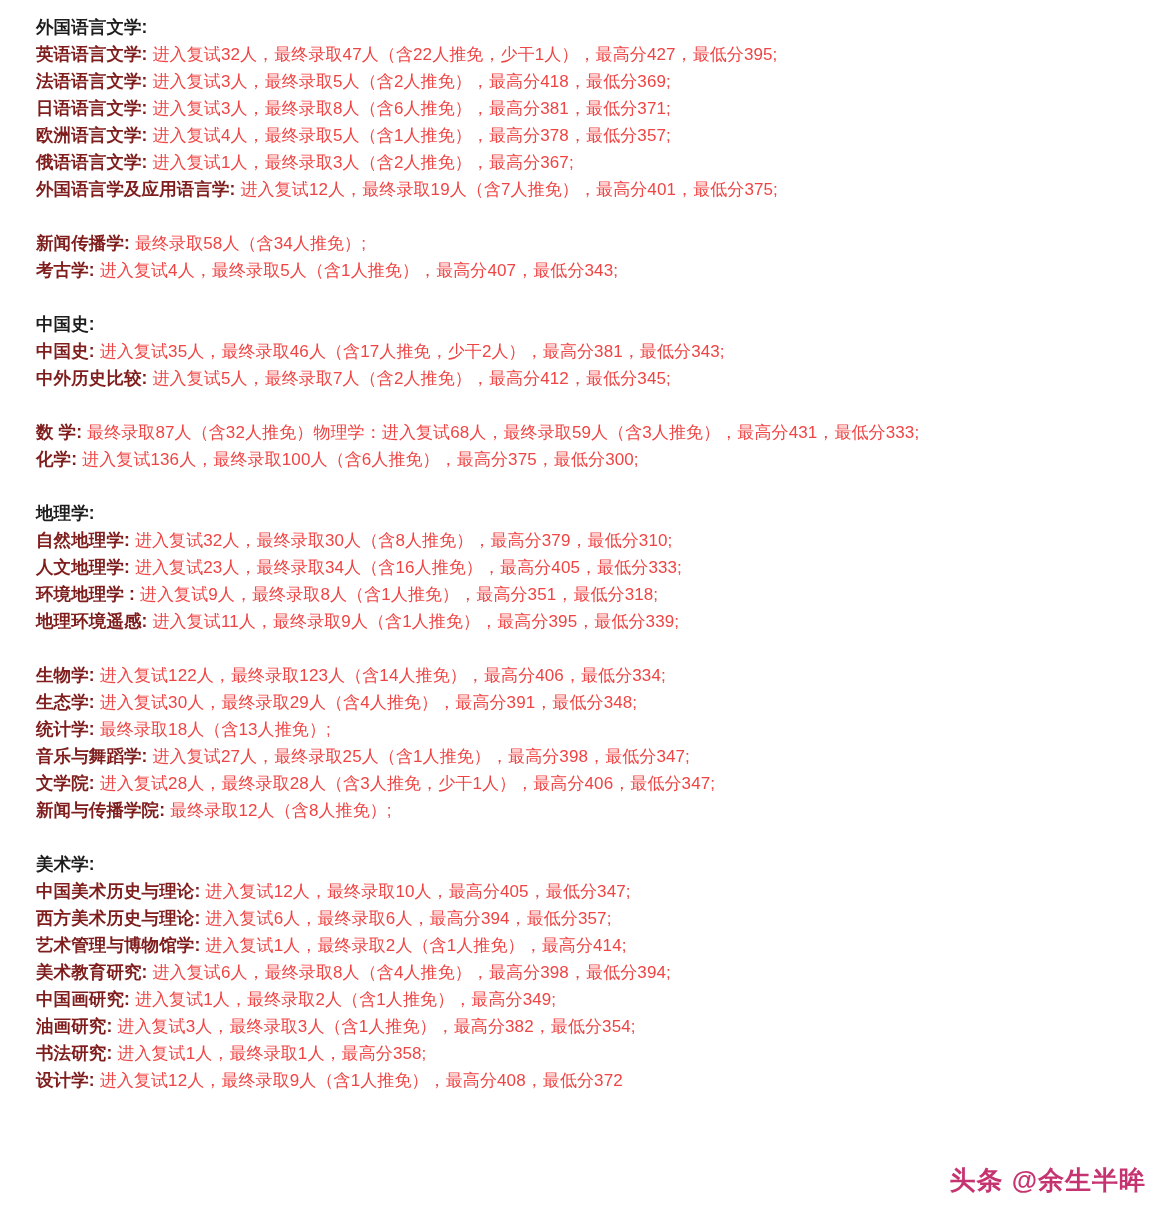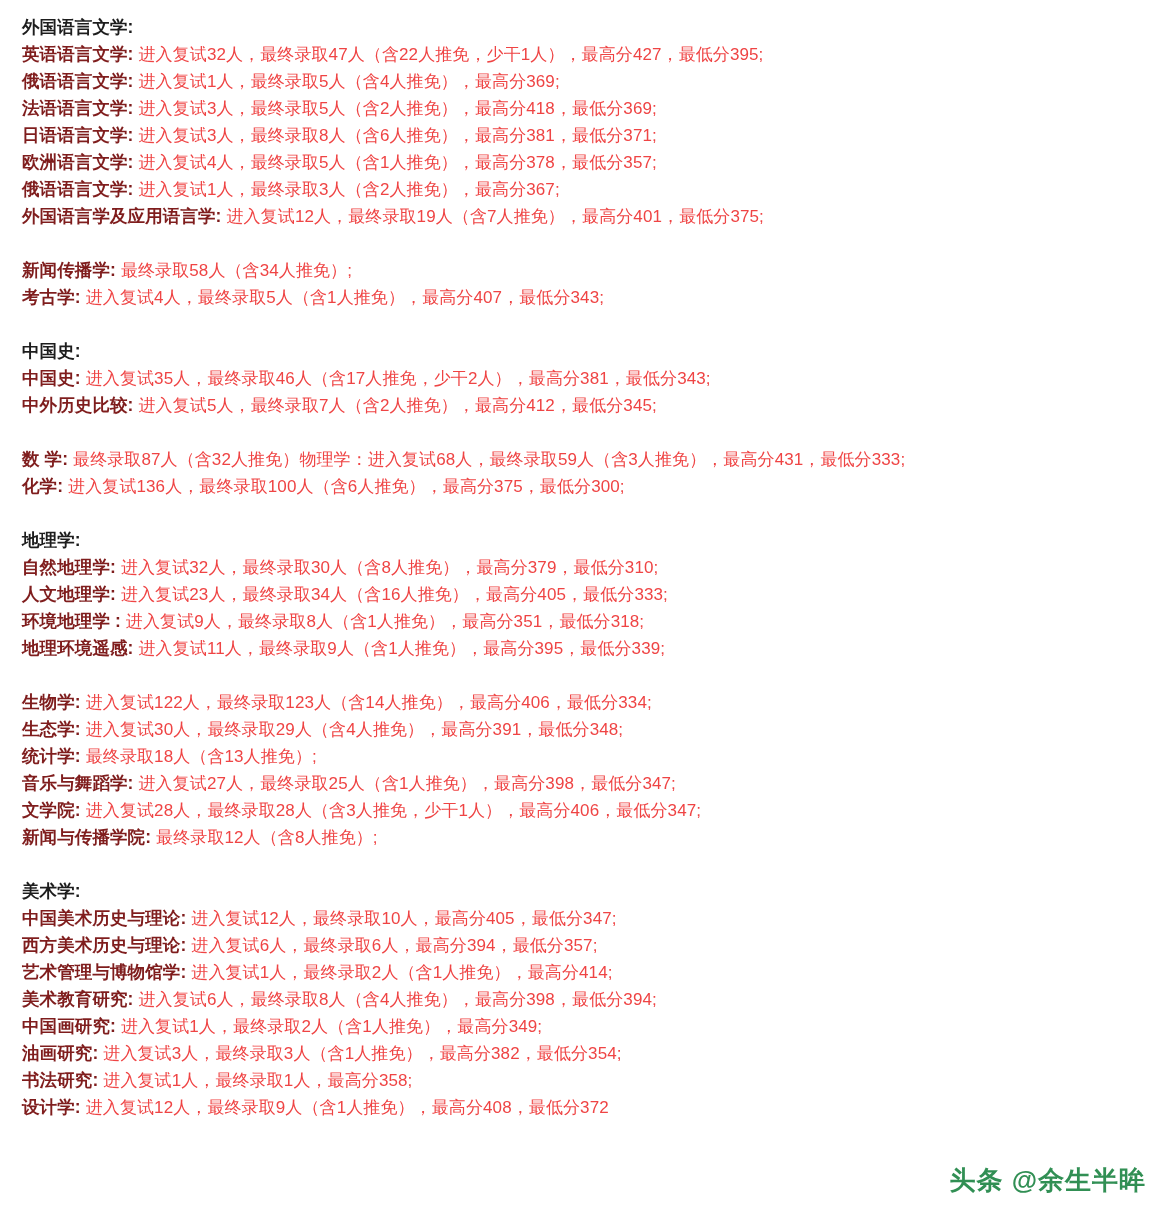--- a/index.html
+++ b/index.html
@@ -15,21 +15,21 @@
     font-family: "Liberation Sans", "DejaVu Sans", sans-serif;
     color: #2b2b2b;
     -webkit-font-smoothing: antialiased;
   }
 
   #doc {
     position: absolute;
     left: 0;
     top: 0;
     width: 1170px;
-    padding: 14px 0 0 22px;
+    padding: 14px 0 0 36px;
     box-sizing: border-box;
   }
 
   .line {
     height: 27px;
     line-height: 27px;
     white-space: nowrap;
     font-size: 17.5px;
     letter-spacing: 0.1px;
   }
@@ -56,34 +56,33 @@
     height: 27px;
   }
 
   
   #watermark {
     position: absolute;
     right: 24px;
     bottom: 12px;
     font-size: 26px;
     font-weight: bold;
-    color: #15803d;
+    color: #be185d;
     letter-spacing: 1px;
     opacity: 0.88;
     white-space: nowrap;
     text-shadow: 1px 1px 0 rgba(255,255,255,0.85);
   }
 </style>
 </head>
 <body>
 
 <div id="doc">
     <div class="line heading"><span class="label">外国语言文学:</span></div>
     <div class="line"><span class="label">英语语言文学:</span> <span class="body">进入复试32人，最终录取47人（含22人推免，少干1人），最高分427，最低分395;</span></div>
-    <div class="line"><span class="label">俄语语言文学:</span> <span class="body">进入复试1人，最终录取5人（含4人推免），最高分369;</span></div>
     <div class="line"><span class="label">法语语言文学:</span> <span class="body">进入复试3人，最终录取5人（含2人推免），最高分418，最低分369;</span></div>
     <div class="line"><span class="label">日语语言文学:</span> <span class="body">进入复试3人，最终录取8人（含6人推免），最高分381，最低分371;</span></div>
     <div class="line"><span class="label">欧洲语言文学:</span> <span class="body">进入复试4人，最终录取5人（含1人推免），最高分378，最低分357;</span></div>
     <div class="line"><span class="label">俄语语言文学:</span> <span class="body">进入复试1人，最终录取3人（含2人推免），最高分367;</span></div>
     <div class="line"><span class="label">外国语言学及应用语言学:</span> <span class="body">进入复试12人，最终录取19人（含7人推免），最高分401，最低分375;</span></div>
     <div class="spacer"></div>
     <div class="line"><span class="label">新闻传播学:</span> <span class="body">最终录取58人（含34人推免）;</span></div>
     <div class="line"><span class="label">考古学:</span> <span class="body">进入复试4人，最终录取5人（含1人推免），最高分407，最低分343;</span></div>
     <div class="spacer"></div>
     <div class="line heading"><span class="label">中国史:</span></div>

